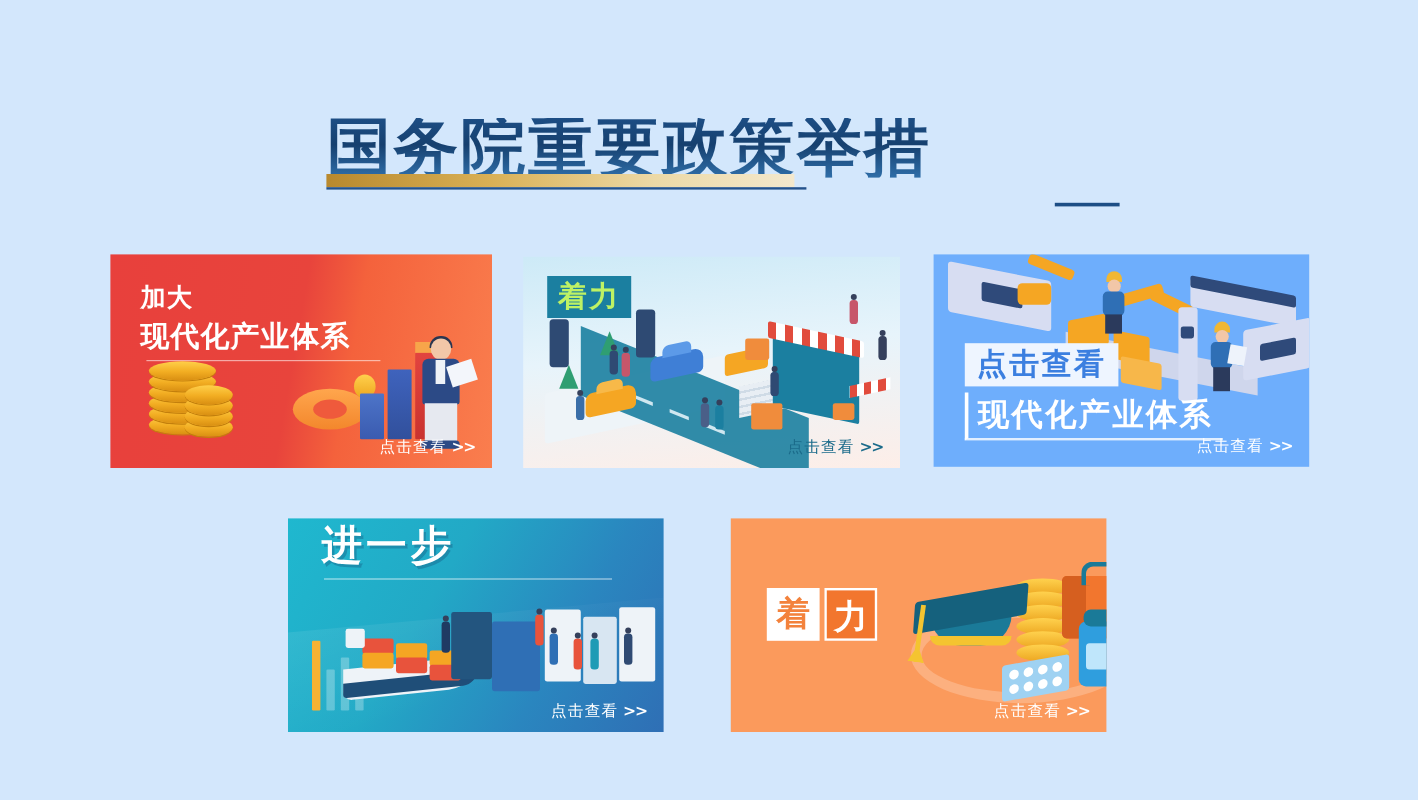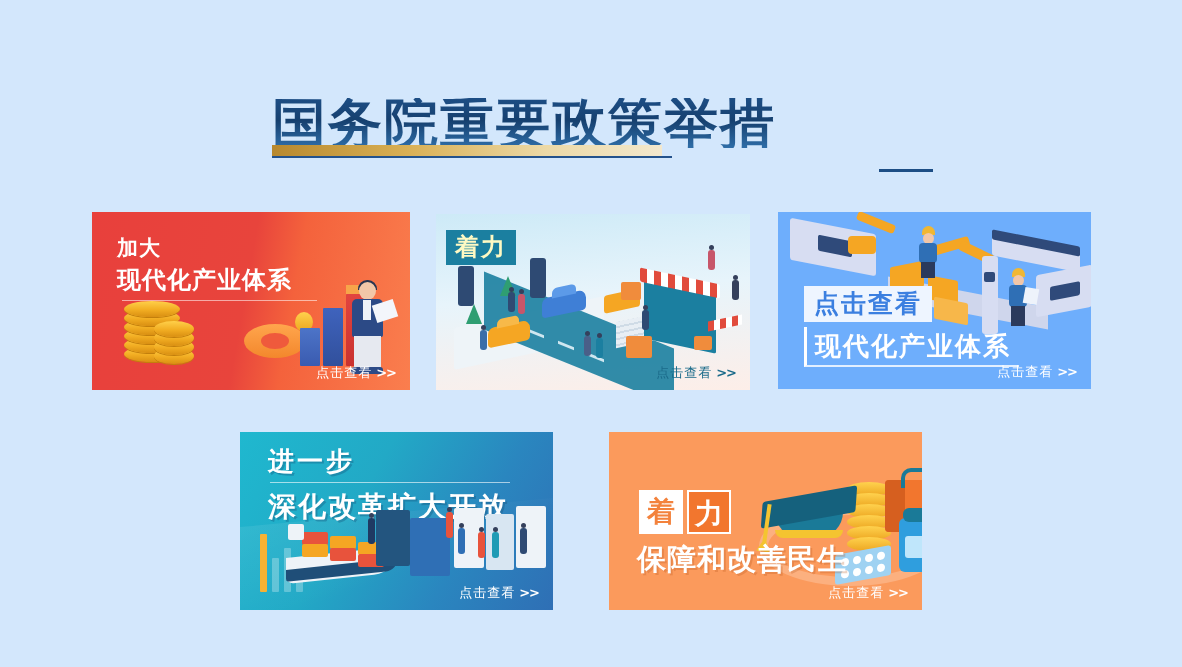--- a/index.html
+++ b/index.html
@@ -82,22 +82,22 @@
   .c1-body{position:absolute;left:6px;top:17px;width:31px;height:38px;border-radius:5px 5px 2px 2px;background:#2c4a86;}
   .c1-shirt{position:absolute;left:17px;top:18px;width:8px;height:20px;background:#eef2f8;}
   .c1-legs{position:absolute;left:8px;top:54px;width:27px;height:33px;background:#e6e9f0;border-radius:0 0 3px 3px;}
   .c1-shoe{position:absolute;left:5px;top:85px;width:32px;height:7px;border-radius:3px;background:#2c4a86;}
   .c1-paper{position:absolute;left:28px;top:20px;width:22px;height:18px;background:#f3f6fb;transform:rotate(-18deg);}
 
   
   #card2{left:436px;top:214px;width:314px;height:176px;
     background:linear-gradient(175deg,#cdeaf7 0%,#e7f4fb 45%,#fdeee8 100%);}
   #card2 .badge-fill{
-    position:absolute;left:10px;top:16px;height:35px;line-height:35px;padding:0 9px;
-    background:#1b7fa0;color:#fef9c3;font-size:24px;font-weight:bold;letter-spacing:2px;
+    position:absolute;left:20px;top:16px;height:35px;line-height:35px;padding:0 9px;
+    background:#1b7fa0;color:#bef264;font-size:24px;font-weight:bold;letter-spacing:2px;
     font-family:"DejaVu Sans","Liberation Sans",sans-serif;z-index:7;}
   #card2 .badge-outline{
     position:absolute;left:101px;top:11px;height:41px;line-height:41px;padding:0 10px;
     border:2px solid #ffffff;color:#fff;font-size:26px;font-weight:bold;letter-spacing:3px;
     font-family:"DejaVu Sans","Liberation Sans",sans-serif;z-index:6;
     text-shadow:0 0 2px rgba(27,127,160,.45);}
   #card2 .cta{color:#1b6b8a;}
   .c2-plate{position:absolute;left:18px;top:98px;width:150px;height:42px;background:#eef4f8;
     transform:skewY(-12deg);border-radius:3px;}
   .c2-road{position:absolute;left:48px;top:96px;width:190px;height:58px;background:#1b7fa0;
@@ -135,21 +135,21 @@
   .c3-machine{position:absolute;background:#d7ddf2;border-radius:3px;}
   .c3-dark{position:absolute;background:#2f4a7a;border-radius:2px;}
   .c3-belt{position:absolute;left:110px;top:80px;width:160px;height:22px;background:#cfd6ec;transform:skewY(11deg);}
   .c3-arm{position:absolute;background:#f5a623;border-radius:3px;}
   .c3-boxo{position:absolute;background:#f5a623;border-radius:2px;}
   .c3-boxo.l{background:#f7b74a;}
 
   
   #card4{left:240px;top:432px;width:313px;height:178px;
     background:linear-gradient(120deg,#1fb8cf 0%,#22a9c6 38%,#2a86bf 70%,#2f6fb5 100%);}
-  #card4 .t1{position:absolute;left:28px;top:12px;font-size:26px;color:#fff;letter-spacing:3px;
+  #card4 .t1{position:absolute;left:28px;top:0;font-size:34px;color:#fff;letter-spacing:3px;
     text-shadow:2px 2px 0 rgba(20,80,120,.35);text-align:center;}
   #card4 .rule{position:absolute;left:30px;top:50px;width:240px;height:1px;background:rgba(255,255,255,.6);}
   #card4 .t2{position:absolute;left:28px;top:56px;font-size:28px;color:#fff;letter-spacing:2px;
     text-shadow:2px 2px 0 rgba(20,80,120,.35);}
   .c4-wedge{position:absolute;left:0;top:66px;width:313px;height:112px;
     background:linear-gradient(160deg,rgba(255,255,255,.10) 0%,rgba(255,255,255,0) 60%);
     clip-path:polygon(0 26%,100% 0,100% 100%,0 100%);}
   .c4-ship-hull{position:absolute;left:46px;top:120px;width:114px;height:26px;
     background:#eef3f8;border-radius:0 0 34px 10px;transform:skewY(-6deg);}
   .c4-ship-hull2{position:absolute;left:46px;top:132px;width:112px;height:12px;
@@ -333,21 +333,20 @@
   <div class="t2box tl">现代化产业体系</div>
   <div class="cta">
     <span>点击查看</span><span class="arrows">&gt;&gt;</span>
   </div>
 </div>
 
 <div class="card" id="card4">
   <div class="c4-wedge"></div>
   <div class="tl t1">进一步</div>
   <div class="rule"></div>
-  <div class="tl t2">深化改革扩大开放</div>
 
   <div class="c4-bars">
     <span class="hl" style="left:0;height:58px"></span>
     <span style="left:12px;height:34px"></span>
     <span style="left:24px;height:44px"></span>
     <span style="left:36px;height:26px"></span>
   </div>
   <div class="c4-ship-hull"></div>
   <div class="c4-ship-hull2"></div>
   <div class="c4-cont" style="left:62px;top:100px;width:26px;height:13px;background:#e8533c"></div>
@@ -414,17 +413,16 @@
       <i style="left:18px;top:17px"></i>
       <i style="left:30px;top:17px"></i>
       <i style="left:42px;top:17px"></i>
   </div>
   <div class="c5-jar"></div>
   <div class="c5-jarcap"></div>
   <div class="c5-jarlbl"></div>
 
   <div class="b1 tl">着</div>
   <div class="b2 tl">力</div>
-  <div class="tl t2">保障和改善民生</div>
   <div class="cta">
     <span>点击查看</span><span class="arrows">&gt;&gt;</span>
   </div>
 </div>
 
 </body></html>

